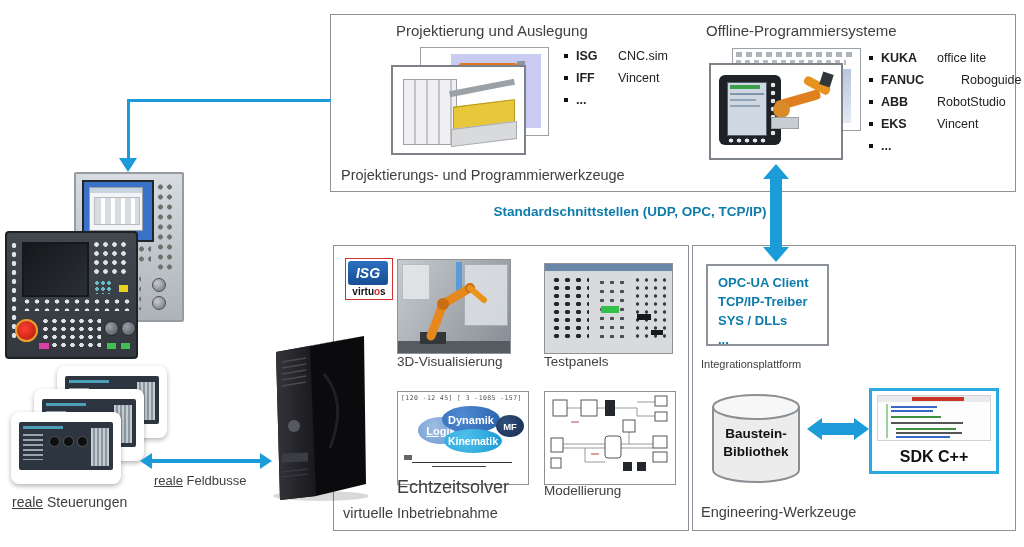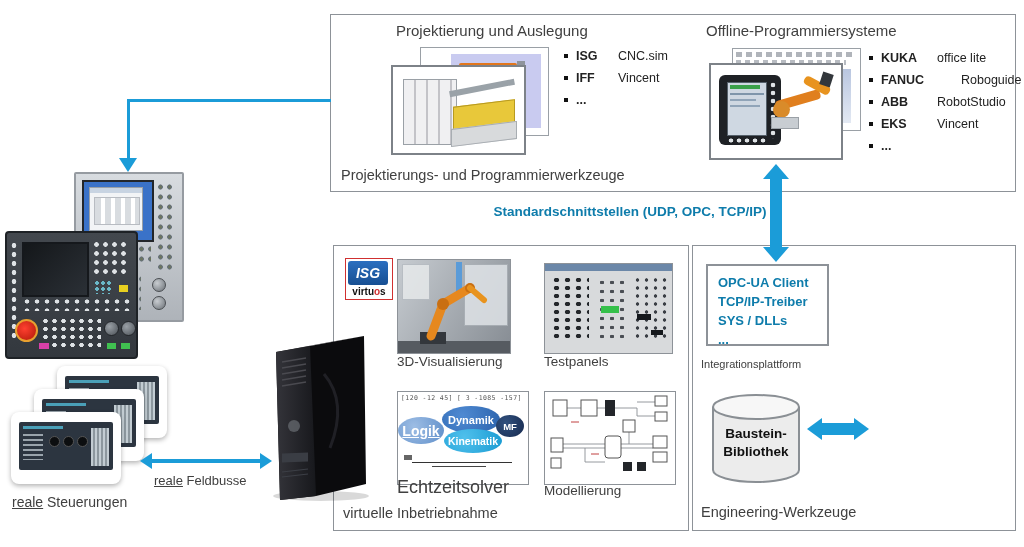--- a/index.html
+++ b/index.html
@@ -163,21 +163,21 @@
       <div class="abs" style="left:92px;top:50px;width:14px;height:6px;background:#15181c;"></div>
       <div class="abs" style="left:106px;top:66px;width:12px;height:5px;background:#15181c;"></div>
     </div>
 
     <div class="cap" style="left:63px;top:108px;font-size:13.5px;">3D-Visualisierung</div>
     <div class="cap" style="left:210px;top:108px;font-size:13.5px;">Testpanels</div>
 
     <div class="tile" style="left:63px;top:145px;width:130px;height:92px;background:#fff;">
       <div class="abs" style="left:3px;top:2px;width:124px;font-size:6.5px;color:#555;letter-spacing:0.4px;
                   font-family:'DejaVu Sans Mono',monospace;white-space:nowrap;overflow:hidden;">[120 -12 45] [ 3 -1085 -157] [120 -12 45]</div>
-      <div class="ell" style="left:0;top:25px;width:46px;height:27px;background:radial-gradient(circle at 35% 35%,#9dbde4,#5e8ec9);font-size:14px;text-decoration:underline;">Logik</div>
+      <div class="ell" style="left:20px;top:25px;width:46px;height:27px;background:radial-gradient(circle at 35% 35%,#9dbde4,#5e8ec9);font-size:11px;text-decoration:underline;">Logik</div>
       <div class="ell" style="left:44px;top:14px;width:58px;height:27px;background:radial-gradient(circle at 35% 35%,#4f8ad2,#2a62ac);font-size:11px;">Dynamik</div>
       <div class="ell" style="left:46px;top:37px;width:58px;height:24px;background:radial-gradient(circle at 35% 35%,#4fc0ec,#189ad2);font-size:10.5px;">Kinematik</div>
       <div class="ell" style="left:98px;top:23px;width:28px;height:22px;background:radial-gradient(circle at 35% 35%,#31517e,#16294e);font-size:9.5px;">MF</div>
       <div class="abs" style="left:14px;top:70px;width:100px;height:0;border-top:1px solid #333;"></div>
       <div class="abs" style="left:34px;top:74px;width:54px;height:0;border-top:1px solid #444;"></div>
       <div class="abs" style="left:6px;top:63px;width:8px;height:5px;background:#666;"></div>
     </div>
 
     <div class="tile" style="left:210px;top:145px;width:130px;height:92px;background:#fff;">
       <svg width="128" height="90" viewBox="0 0 128 90">
@@ -242,20 +242,35 @@
         <div>Bibliothek</div>
       </div>
     </div>
 
     <div class="abs" style="left:114px;top:172px;width:62px;height:22px;">
       <div class="tri" style="left:0;top:0;border-top:11px solid transparent;border-bottom:11px solid transparent;border-right:15px solid #1b9cd8;"></div>
       <div class="shaft" style="left:13px;top:5px;width:36px;height:12px;"></div>
       <div class="tri" style="right:0;top:0;border-top:11px solid transparent;border-bottom:11px solid transparent;border-left:15px solid #1b9cd8;"></div>
     </div>
 
+    <div class="abs" style="left:176px;top:142px;width:124px;height:80px;border:3px solid #29abe2;background:#fff;">
+      <div class="abs" style="left:5px;top:4px;width:112px;height:44px;border:1px solid #d0d4d8;background:#fdfdfd;">
+        <div class="abs" style="left:0;top:0;width:100%;height:6px;background:#e8eaec;"></div>
+        <div class="abs" style="left:34px;top:1px;width:52px;height:4px;background:#cc3526;"></div>
+        <div class="abs" style="left:8px;top:8px;width:2px;height:34px;background:#9ad29a;"></div>
+        <div class="abs" style="left:13px;top:10px;width:46px;height:2px;background:#3a66c8;"></div>
+        <div class="abs" style="left:13px;top:14px;width:42px;height:2px;background:#3a66c8;"></div>
+        <div class="abs" style="left:13px;top:20px;width:50px;height:2px;background:#3f8f3f;"></div>
+        <div class="abs" style="left:13px;top:26px;width:72px;height:2px;background:#555;"></div>
+        <div class="abs" style="left:18px;top:32px;width:60px;height:2px;background:#3f8f3f;"></div>
+        <div class="abs" style="left:18px;top:36px;width:66px;height:2px;background:#555;"></div>
+        <div class="abs" style="left:18px;top:40px;width:54px;height:2px;background:#3a66c8;"></div>
+      </div>
+      <div class="abs" style="left:0;bottom:5px;width:100%;text-align:center;font-weight:bold;font-size:16px;color:#111;">SDK C++</div>
+    </div>
 
     <div class="cap" style="left:8px;top:258px;font-size:14.5px;">Engineering-Werkzeuge</div>
   </div>
 
   <div class="abs" style="left:763px;top:164px;width:26px;height:98px;z-index:4;">
     <div class="tri" style="left:0;top:0;border-left:13px solid transparent;border-right:13px solid transparent;border-bottom:15px solid #1b9cd8;"></div>
     <div class="shaft" style="left:7px;top:13px;width:12px;height:72px;"></div>
     <div class="tri" style="left:0;bottom:0;border-left:13px solid transparent;border-right:13px solid transparent;border-top:15px solid #1b9cd8;"></div>
   </div>
 

